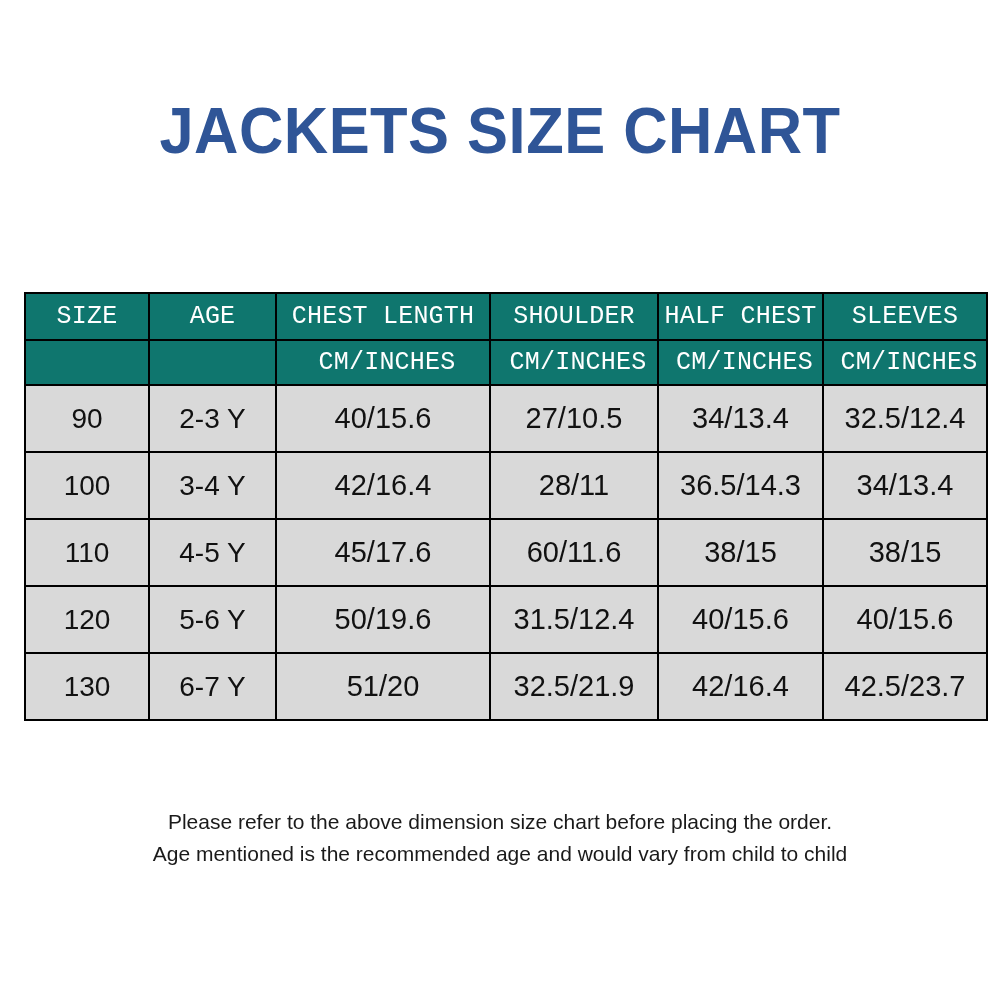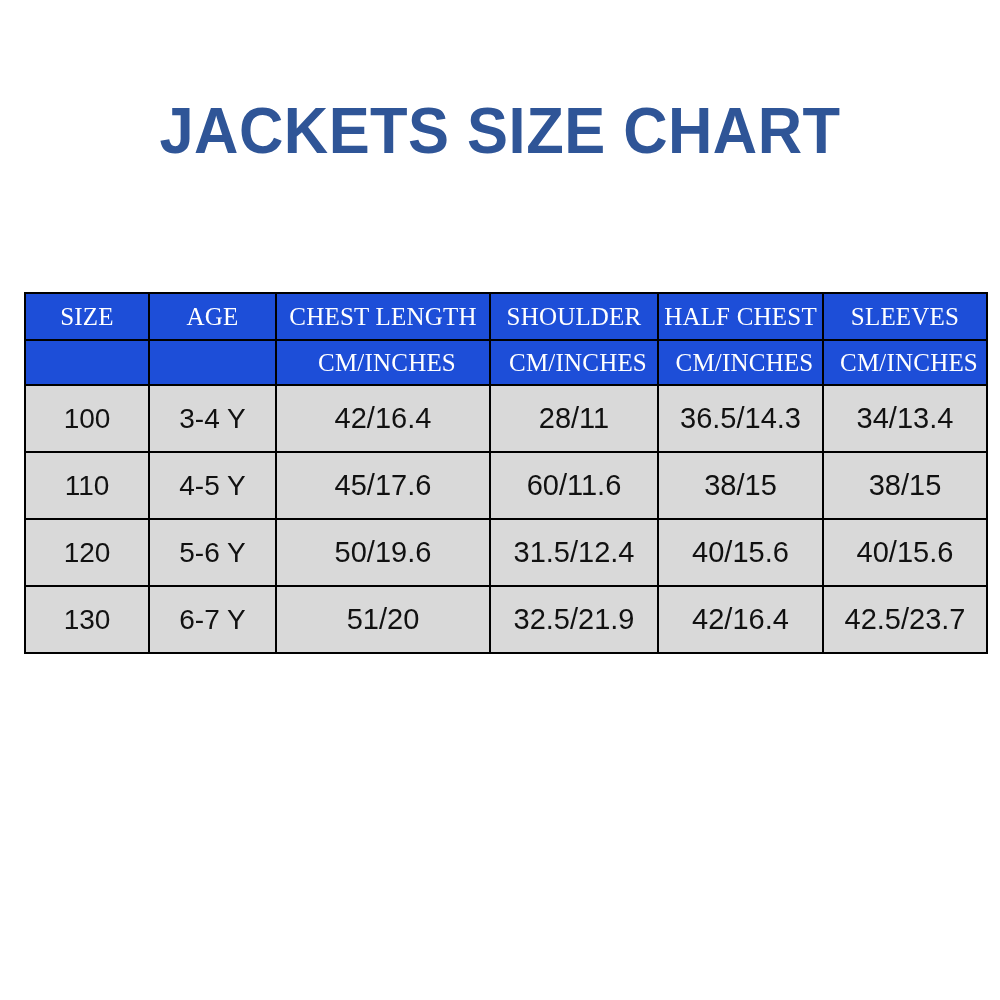--- a/index.html
+++ b/index.html
@@ -52,23 +52,23 @@
     border: 2px solid #000000;
   }
   table.size-chart th,
   table.size-chart td {
     border: 2px solid #000000;
     padding: 0;
     text-align: center;
     vertical-align: middle;
   }
   thead th {
-    background: #1d4ed8;
+    background: #0f766e;
     color: #ffffff;
-    font-family: Liberation Serif, serif;
+    font-family: Liberation Mono, monospace;
     font-weight: normal;
     font-size: 25px;
     letter-spacing: 0.2px;
     white-space: nowrap;
   }
   thead tr.head-row-1 th { height: 45px; }
   thead tr.head-row-2 th { height: 43px; padding-left: 8px; }
 
   tbody td {
     background: #d9d9d9;
@@ -137,20 +137,28 @@
           <th></th>
           <th></th>
           <th>CM/INCHES</th>
           <th>CM/INCHES</th>
           <th>CM/INCHES</th>
           <th>CM/INCHES</th>
         </tr>
       </thead>
       <tbody>
         <tr>
+          <td>90</td>
+          <td>2-3 Y</td>
+          <td class="meas">40/15.6</td>
+          <td class="meas">27/10.5</td>
+          <td class="meas">34/13.4</td>
+          <td class="meas">32.5/12.4</td>
+        </tr>
+        <tr>
           <td>100</td>
           <td>3-4 Y</td>
           <td class="meas">42/16.4</td>
           <td class="meas">28/11</td>
           <td class="meas">36.5/14.3</td>
           <td class="meas">34/13.4</td>
         </tr>
         <tr>
           <td>110</td>
           <td>4-5 Y</td>
@@ -172,14 +180,18 @@
           <td>6-7 Y</td>
           <td class="meas">51/20</td>
           <td class="meas">32.5/21.9</td>
           <td class="meas">42/16.4</td>
           <td class="meas">42.5/23.7</td>
         </tr>
       </tbody>
     </table>
   </div>
 
+  <div class="footer-note">
+    <span class="line">Please refer to the above dimension size chart before placing the order.</span>
+    <span class="line">Age mentioned is the recommended age and would vary from child to child</span>
+  </div>
 
 </div>
 
 </body></html>

